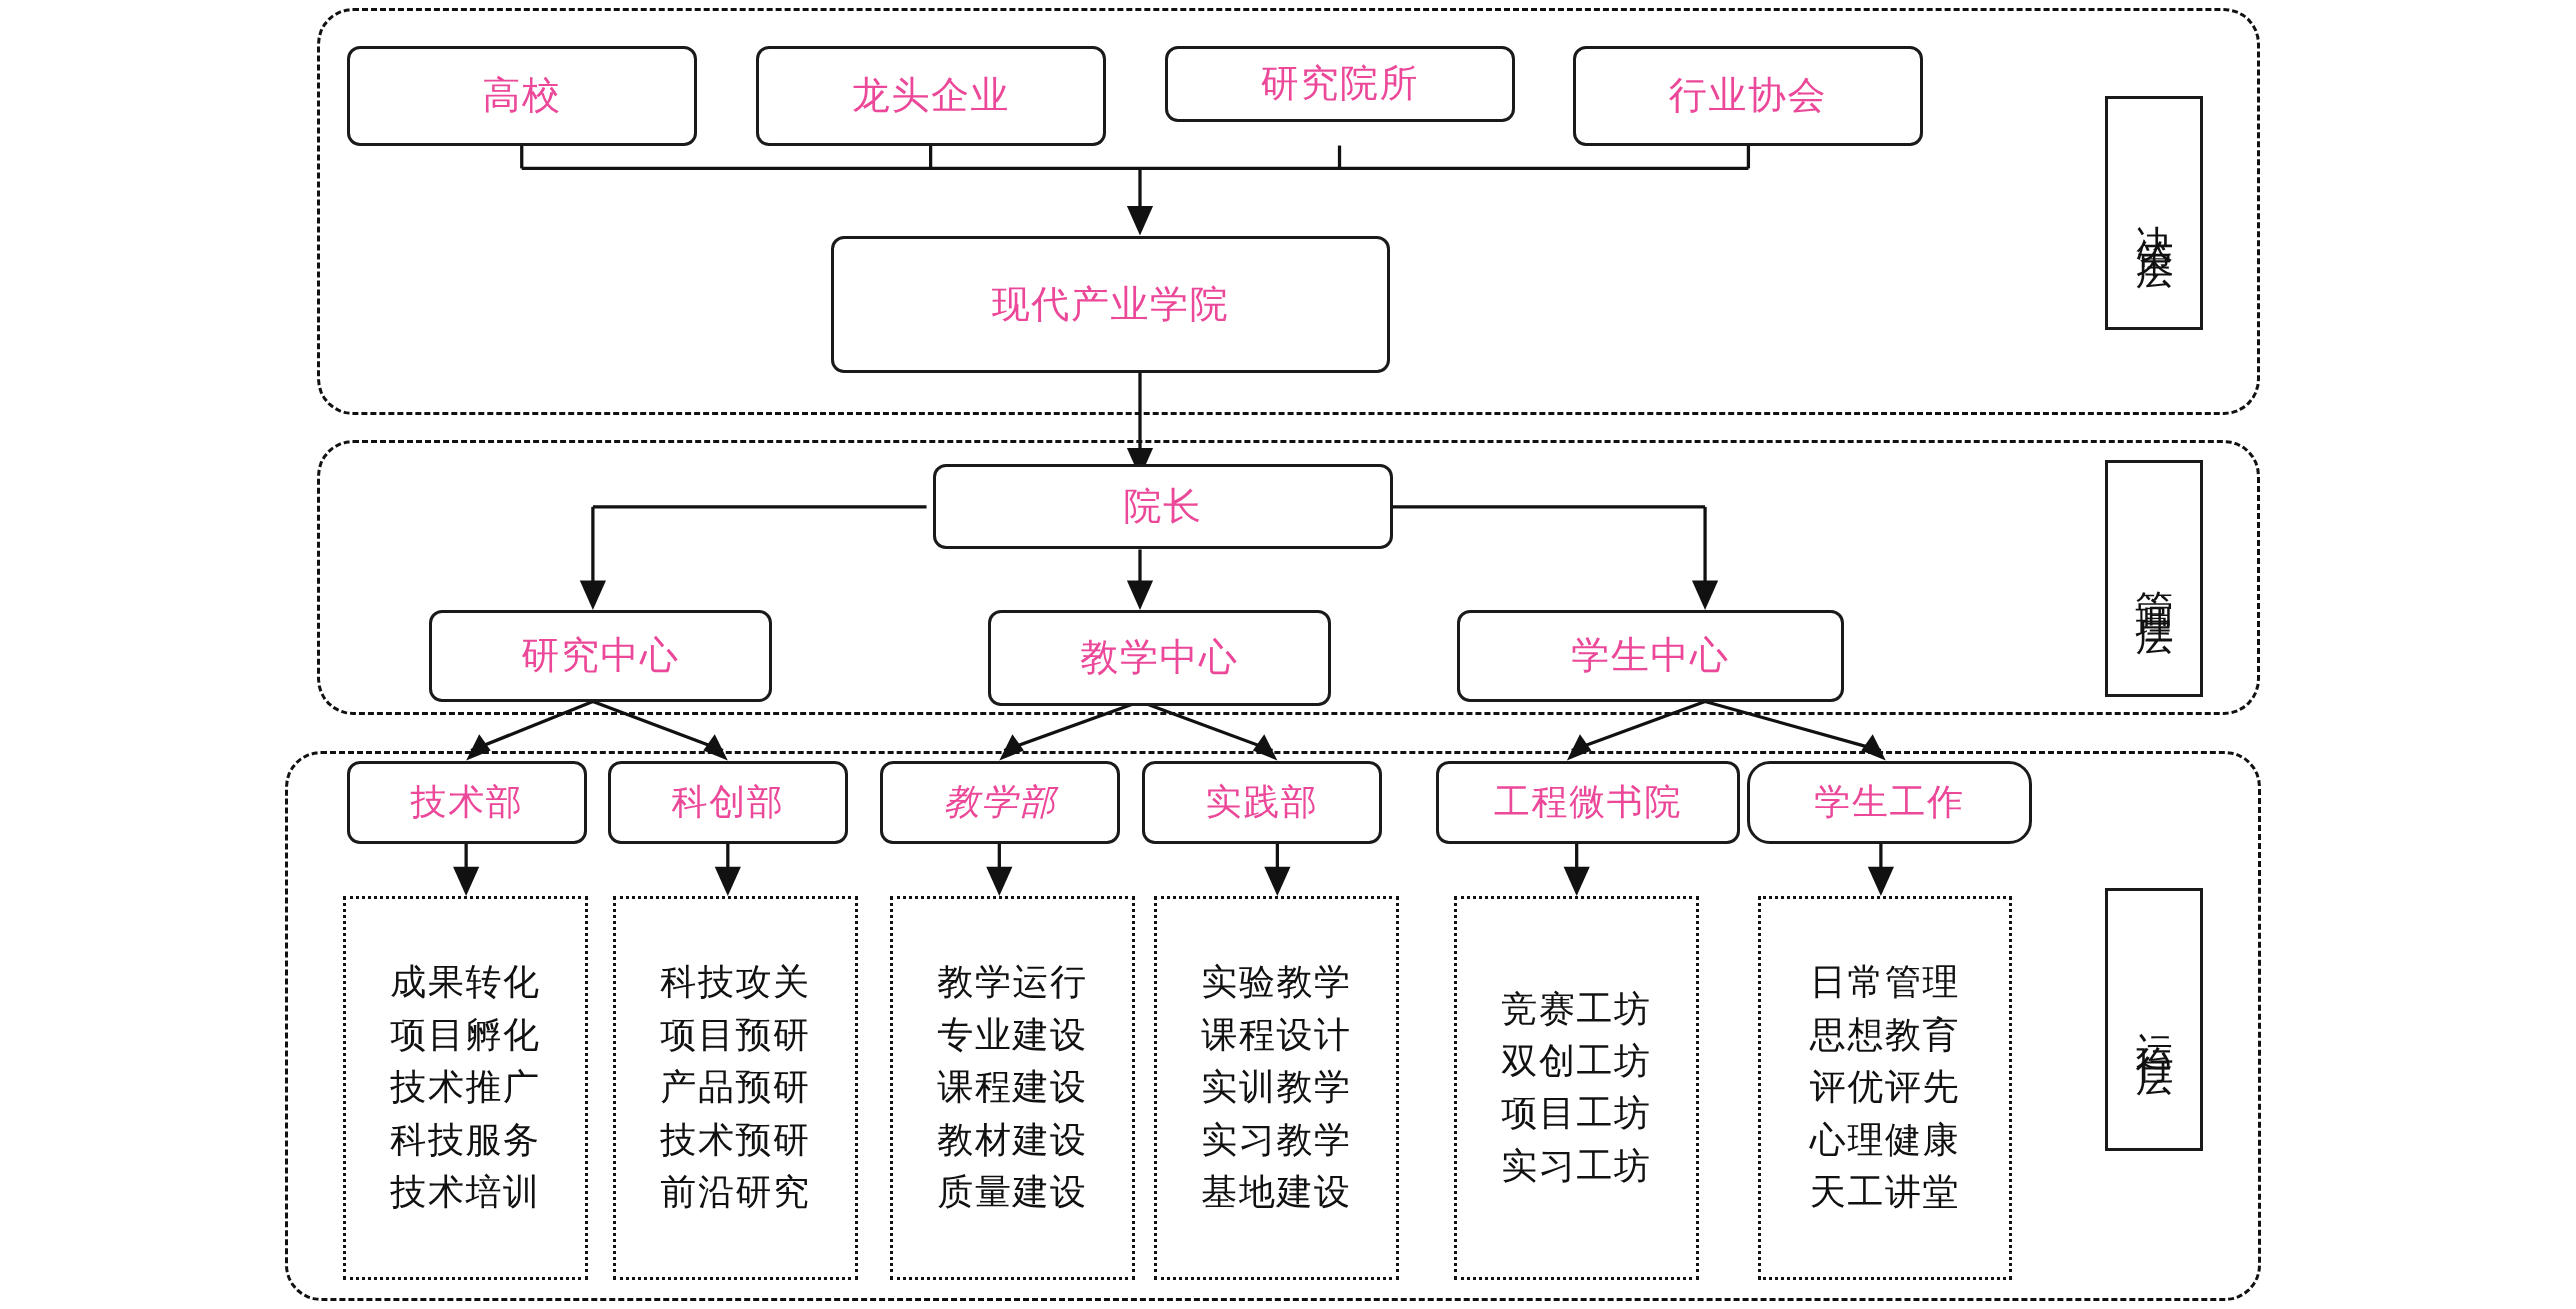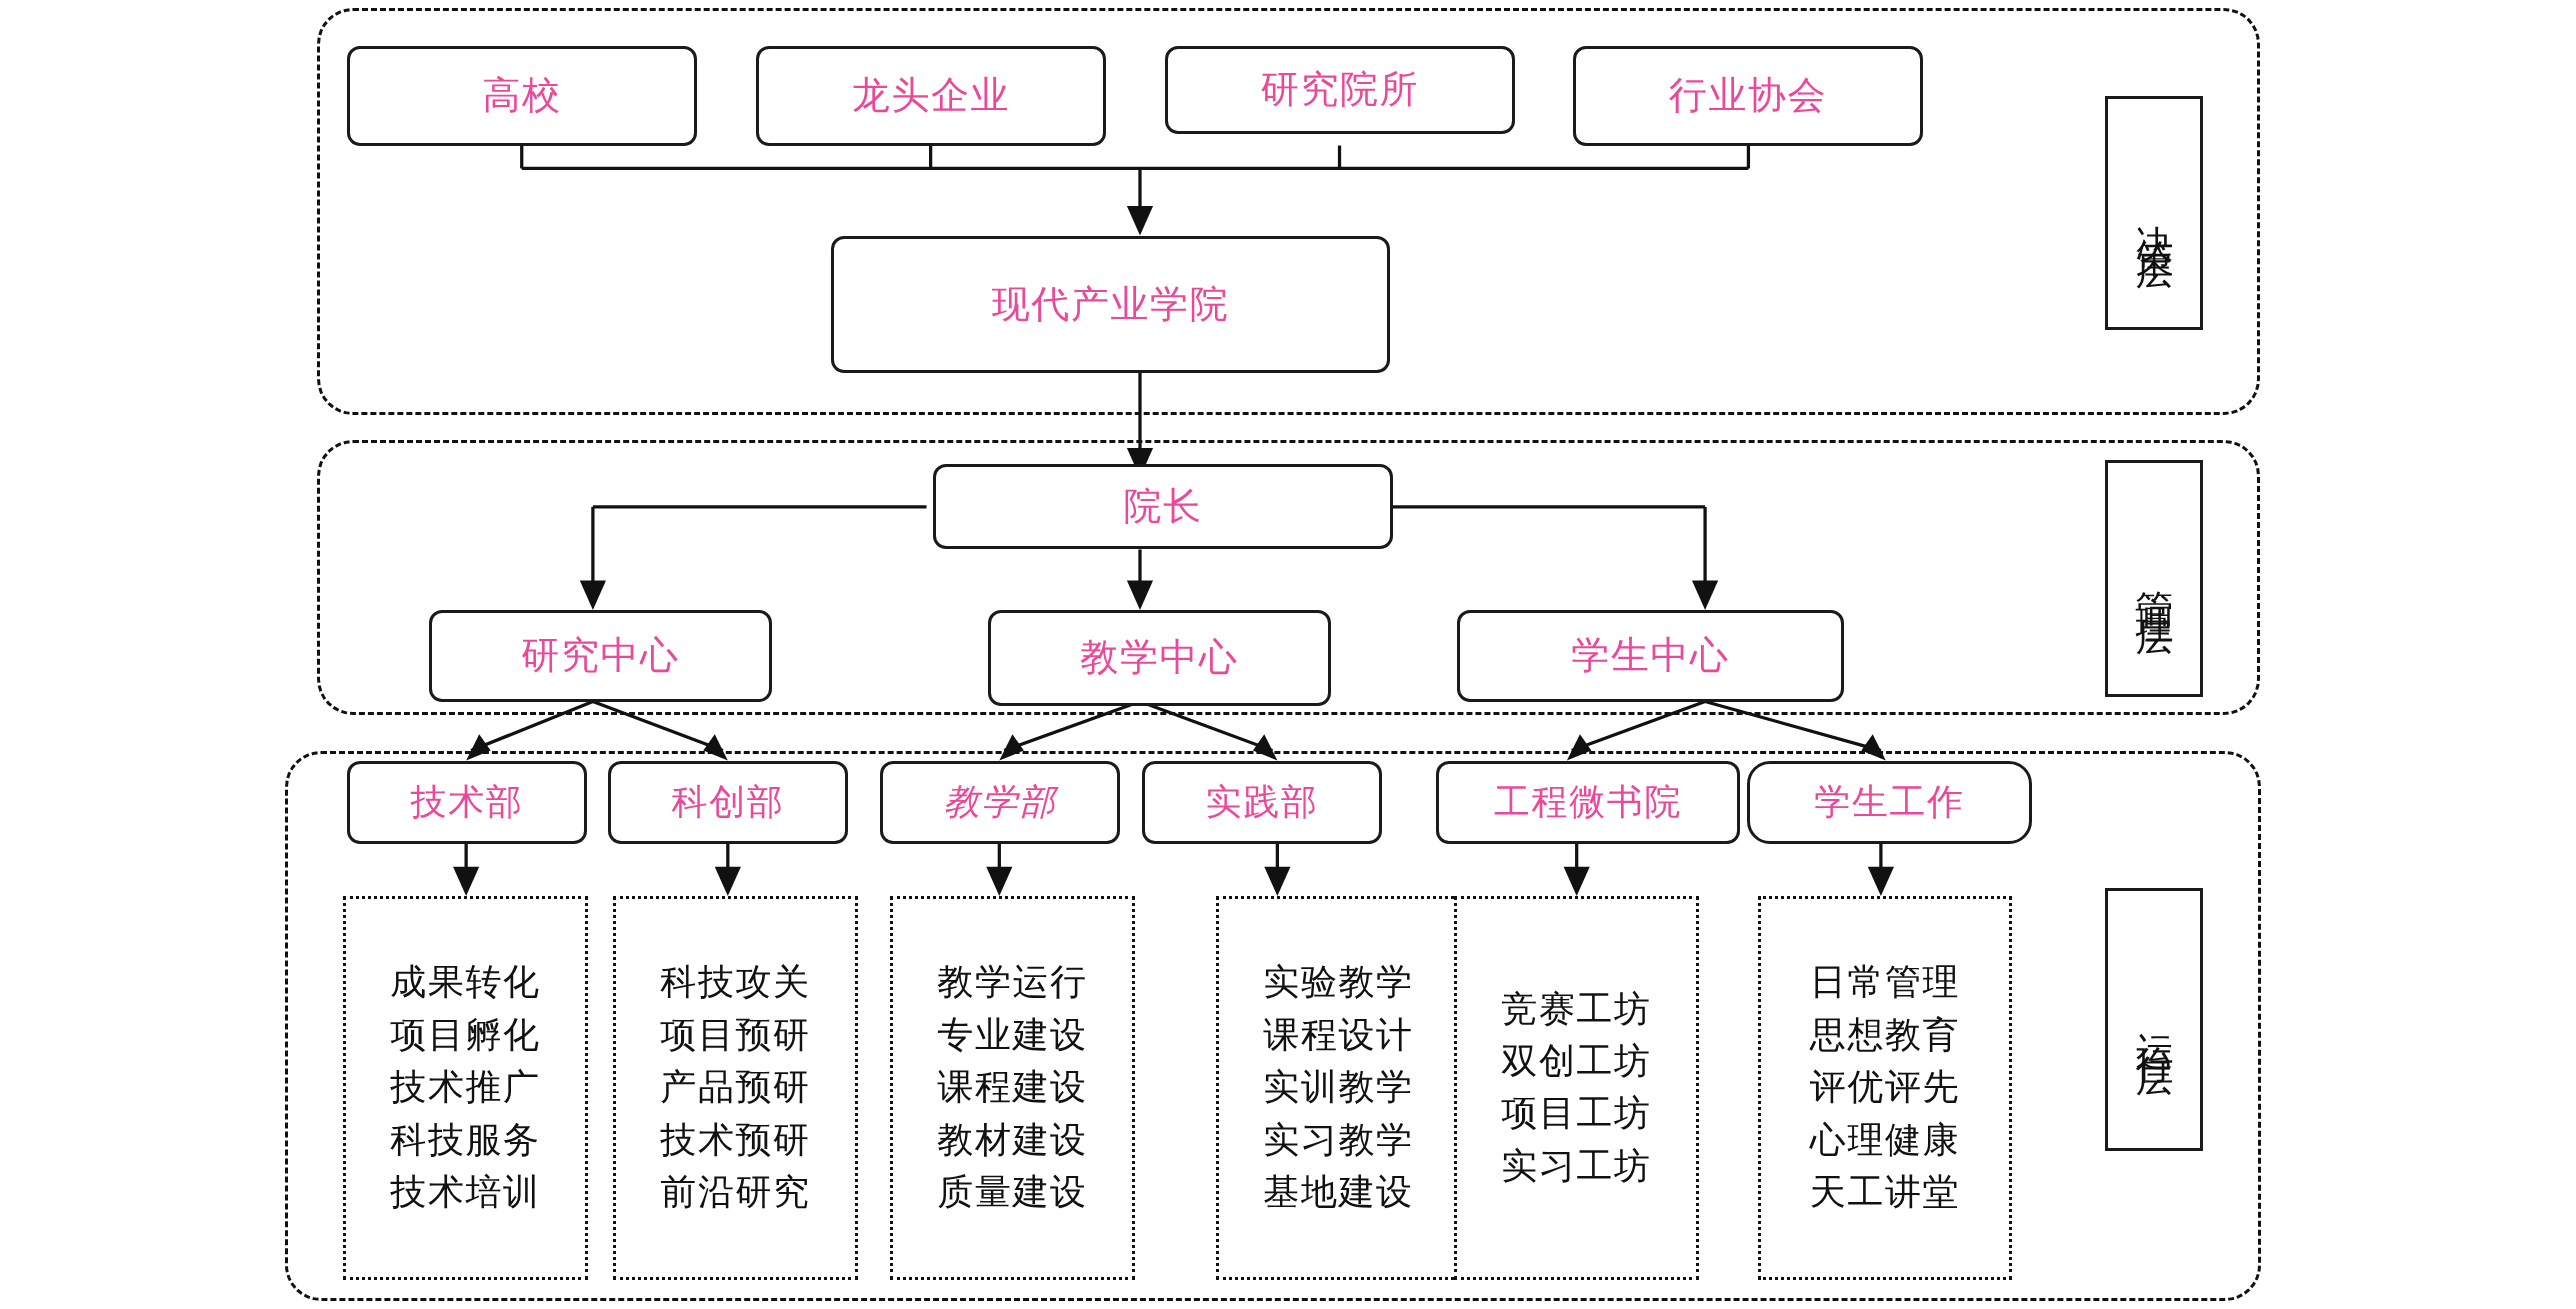--- a/index.html
+++ b/index.html
@@ -158,21 +158,21 @@
     <line x1="2300" y1="1032" x2="2300" y2="1068"></line>
     <polygon points="2300,1096 2284,1060 2316,1060" fill="#111111" stroke="none"></polygon>
   </svg>
 
   <div class="node n-top" style="left:347px; top:46px; width:350px; height:100px;">
     <span>高校</span>
   </div>
   <div class="node n-top" style="left:756px; top:46px; width:350px; height:100px;">
     <span>龙头企业</span>
   </div>
-  <div class="node n-top" style="left:1165px; top:46px; width:350px; height:88px;">
+  <div class="node n-top" style="left:1165px; top:46px; width:350px; height:76px;">
     <span>研究院所</span>
   </div>
   <div class="node n-top" style="left:1573px; top:46px; width:350px; height:100px;">
     <span>行业协会</span>
   </div>
 
   <div class="node n-college" style="left:831px; top:236px; width:559px; height:137px;">
     <span>现代产业学院</span>
   </div>
 
@@ -226,21 +226,21 @@
   </div>
 
   <div class="listbox" style="left:890px; top:896px; width:245px; height:384px;">
     <div class="li">教学运行</div>
     <div class="li">专业建设</div>
     <div class="li">课程建设</div>
     <div class="li">教材建设</div>
     <div class="li">质量建设</div>
   </div>
 
-  <div class="listbox" style="left:1216px; top:896px; width:245px; height:384px;">
+  <div class="listbox" style="left:1154px; top:896px; width:245px; height:384px;">
     <div class="li">实验教学</div>
     <div class="li">课程设计</div>
     <div class="li">实训教学</div>
     <div class="li">实习教学</div>
     <div class="li">基地建设</div>
   </div>
 
   <div class="listbox" style="left:1454px; top:896px; width:245px; height:384px;">
     <div class="li">竞赛工坊</div>
     <div class="li">双创工坊</div>

